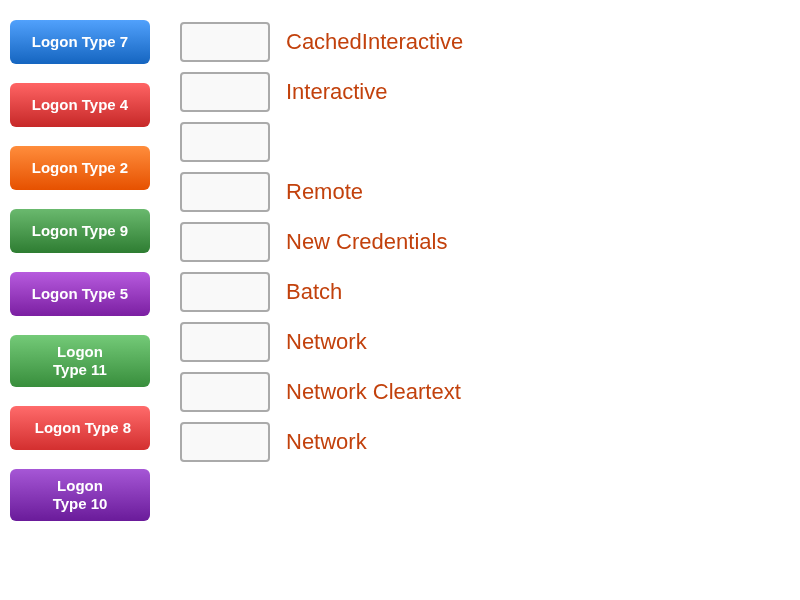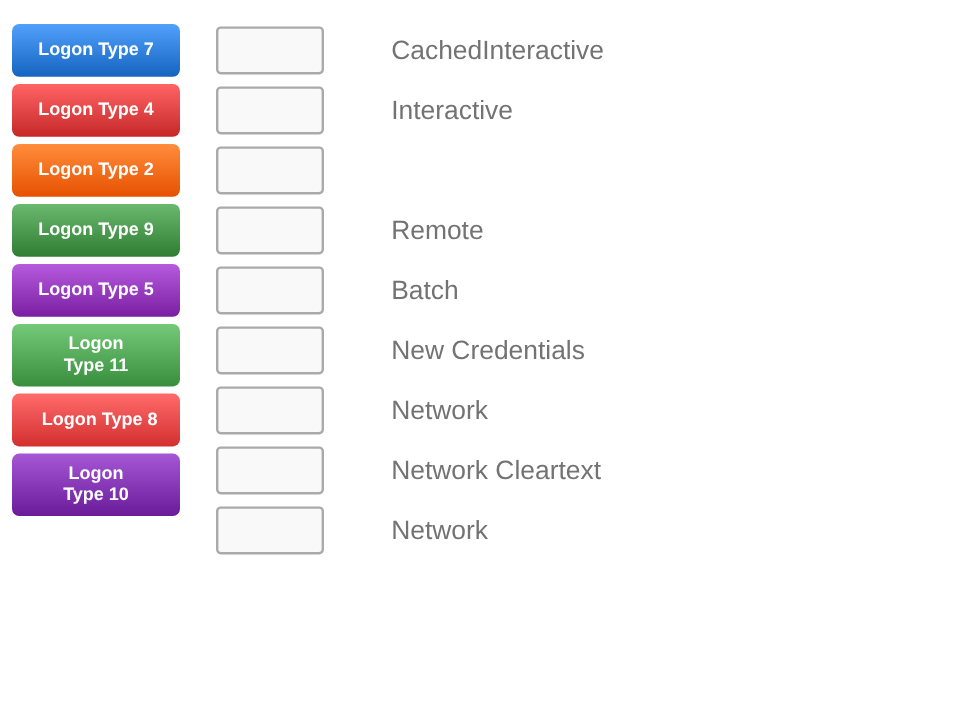--- a/index.html
+++ b/index.html
@@ -16,21 +16,21 @@
     }
     .container {
       display: flex;
       flex-direction: row;
       gap: 30px;
       align-items: flex-start;
     }
     .left-column {
       display: flex;
       flex-direction: column;
-      gap: 6px;
+      gap: 19px;
       min-width: 140px;
     }
     .logon-btn {
       border: none;
       border-radius: 6px;
       color: #fff;
       font-size: 15px;
       font-weight: bold;
       text-align: center;
       padding: 8px 10px;
@@ -56,23 +56,22 @@
     .drop-box {
       width: 90px;
       height: 40px;
       border: 2px solid #aaa;
       border-radius: 4px;
       background: #f9f9f9;
       flex-shrink: 0;
     }
     .match-label {
       font-size: 22px;
-      color: #737373;
+      color: #c2410c;
       white-space: nowrap;
-      margin-left: 40px;
     }
   </style>
 </head>
 <body>
 
 <div class="container">
   <div class="left-column" id="left-col">
       <button class="logon-btn" style="background: linear-gradient(rgb(81, 161, 252), rgb(21, 101, 192)); white-space: pre;">Logon Type 7</button>
       <button class="logon-btn" style="background: linear-gradient(rgb(255, 100, 100), rgb(198, 40, 40)); white-space: pre;">Logon Type 4</button>
       <button class="logon-btn" style="background: linear-gradient(rgb(255, 141, 60), rgb(230, 81, 0)); white-space: pre;">Logon Type 2</button>
@@ -95,25 +94,25 @@
       </div>
       <div class="match-row">
         <div class="drop-box"></div>
       </div>
       <div class="match-row">
         <div class="drop-box"></div>
         <span class="match-label">Remote</span>
       </div>
       <div class="match-row">
         <div class="drop-box"></div>
-        <span class="match-label">Batch</span>
+        <span class="match-label">New Credentials</span>
       </div>
       <div class="match-row">
         <div class="drop-box"></div>
-        <span class="match-label">New Credentials</span>
+        <span class="match-label">Batch</span>
       </div>
       <div class="match-row">
         <div class="drop-box"></div>
         <span class="match-label">Network</span>
       </div>
       <div class="match-row">
         <div class="drop-box"></div>
         <span class="match-label">Network Cleartext</span>
       </div>
       <div class="match-row">

